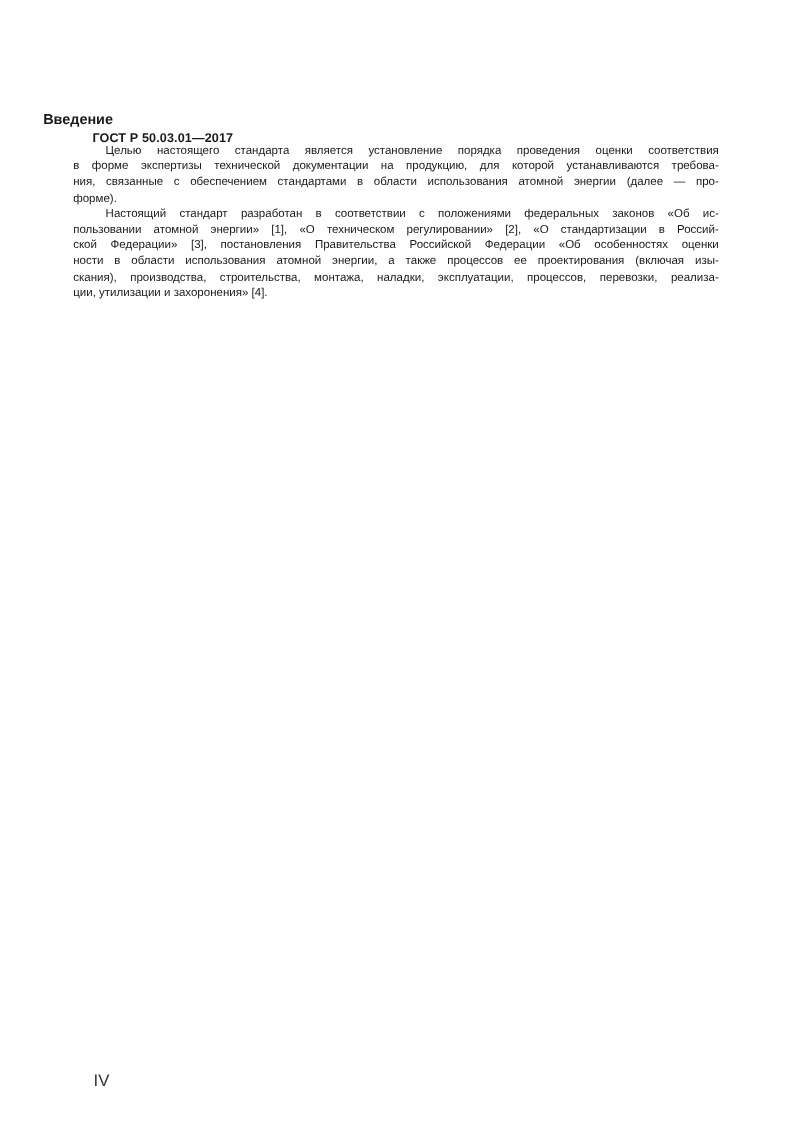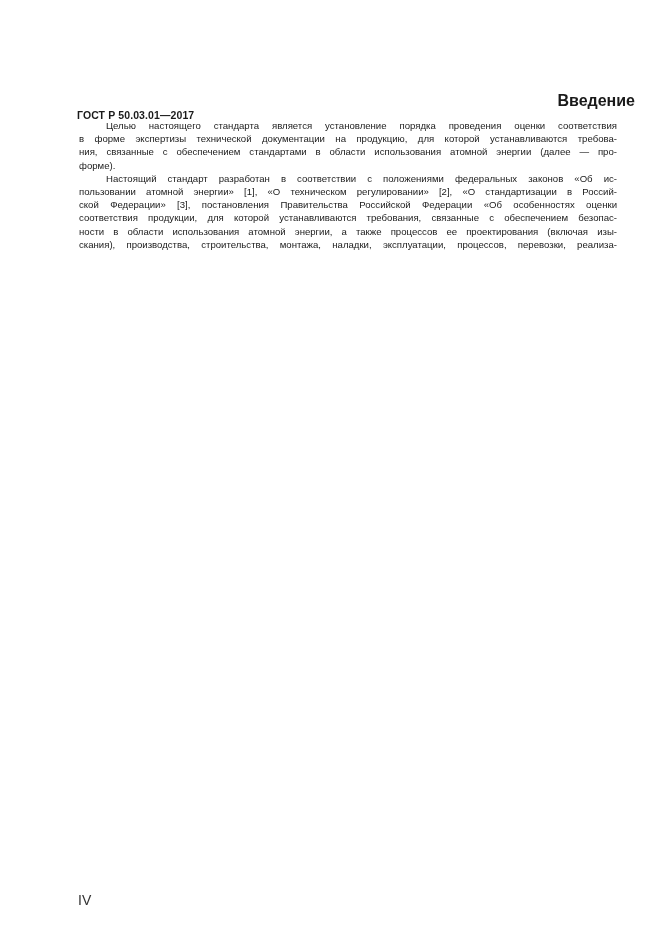--- a/index.html
+++ b/index.html
@@ -6,25 +6,25 @@
     body {
       width: 661px; height: 935px; position: relative; overflow: hidden;
       font-family: "Liberation Sans", sans-serif; color: #1a1a1a;
     }
     .header {
       position: absolute; left: 77px; top: 63px;
       font-size: 10.5px; font-weight: bold; letter-spacing: 0.1px; margin-top: 46px;
     }
     .title {
       position: absolute; left: 0; width: 635px; top: 92px;
-      text-align: right; font-size: 16px; font-weight: bold;
+      text-align: left; font-size: 12px; font-weight: bold;
       padding-left: 36px; box-sizing: border-box;
     }
     .content {
-      position: absolute; left: 79px; top: 119px; width: 538px;
+      position: absolute; left: 61px; top: 119px; width: 538px;
       font-size: 9.6px; line-height: 13.2px; text-align: justify;
     }
     .line { display: block; text-align: justify; text-align-last: justify; white-space: nowrap; }
     .line.last { text-align-last: left; }
     .para { margin: 0; }
     .para .line.first { padding-left: 27px; }
     .footer {
       position: absolute; left: 78px; top: 892px; font-size: 14px; color: #333;
     }
   </style>
@@ -39,19 +39,19 @@
   <div class="para">
     <span class="line first">Целью настоящего стандарта является установление порядка проведения оценки соответствия</span>
     <span class="line">в форме экспертизы технической документации на продукцию, для которой устанавливаются требова-</span>
     <span class="line">ния, связанные с обеспечением стандартами в области использования атомной энергии (далее — про-</span>
     <span class="line last">форме).</span>
   </div>
   <div class="para">
     <span class="line first">Настоящий стандарт разработан в соответствии с положениями федеральных законов «Об ис-</span>
     <span class="line">пользовании атомной энергии» [1], «О техническом регулировании» [2], «О стандартизации в Россий-</span>
     <span class="line">ской Федерации» [3], постановления Правительства Российской Федерации «Об особенностях оценки</span>
-    <span class="line">соответствия продукции, для которой устанавливаются требования, связанные с обеспечением безопас-</span>
     <span class="line">ности в области использования атомной энергии, а также процессов ее проектирования (включая изы-</span>
     <span class="line">скания), производства, строительства, монтажа, наладки, эксплуатации, процессов, перевозки, реализа-</span>
+    <span class="line last">ции, утилизации и захоронения» [4].</span>
   </div>
 </div>
 
 <div class="footer">IV</div>
 
 </body></html>

